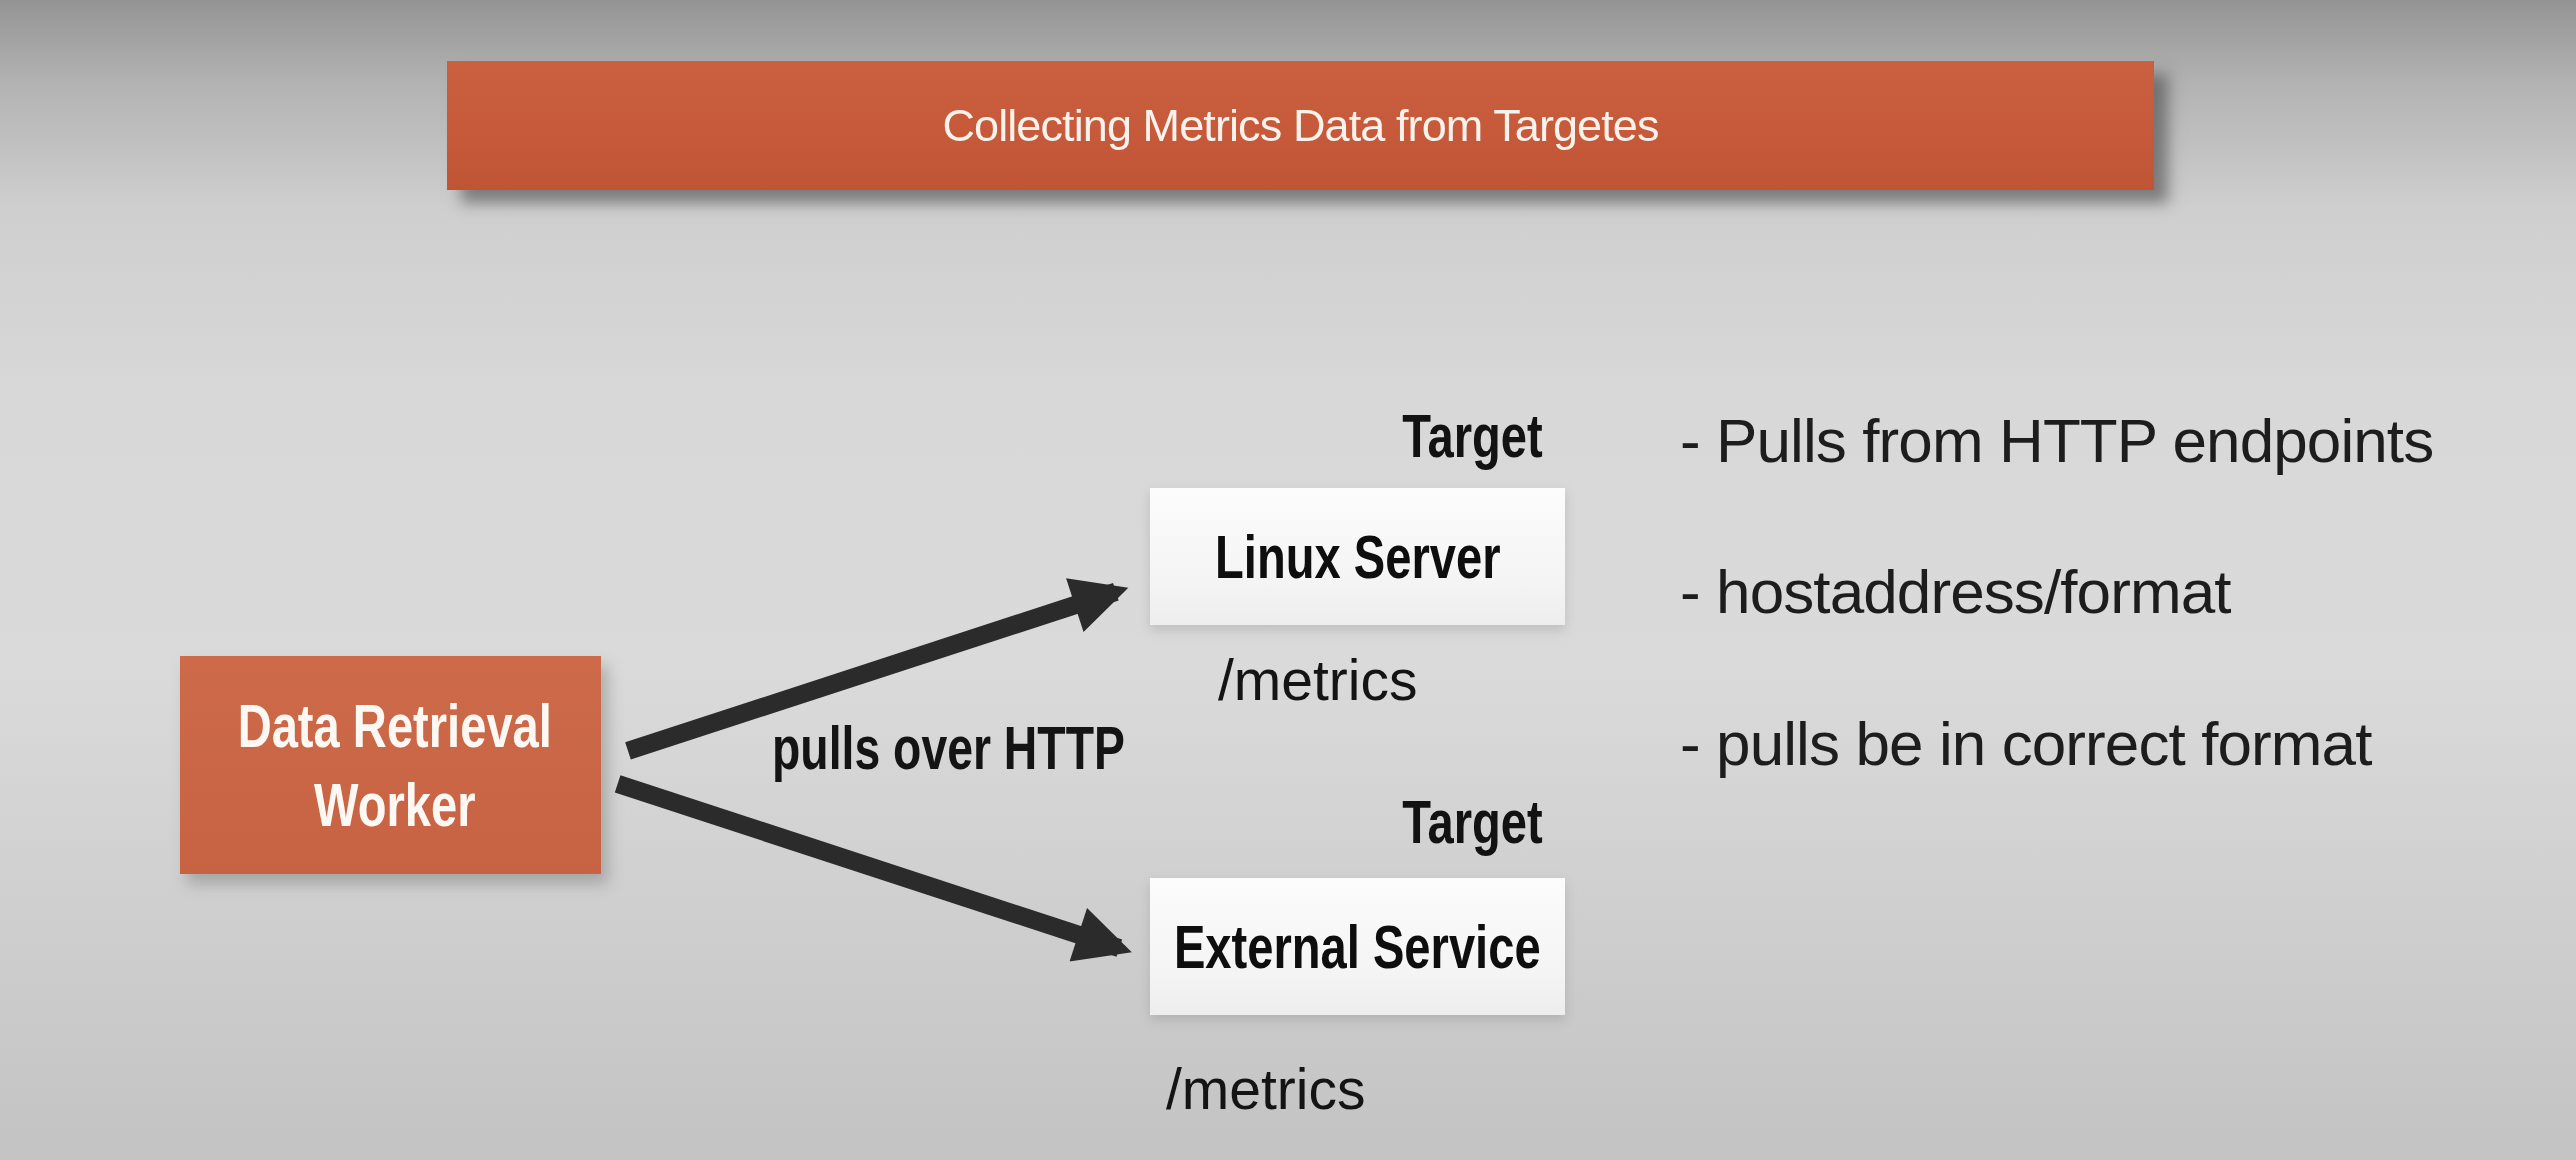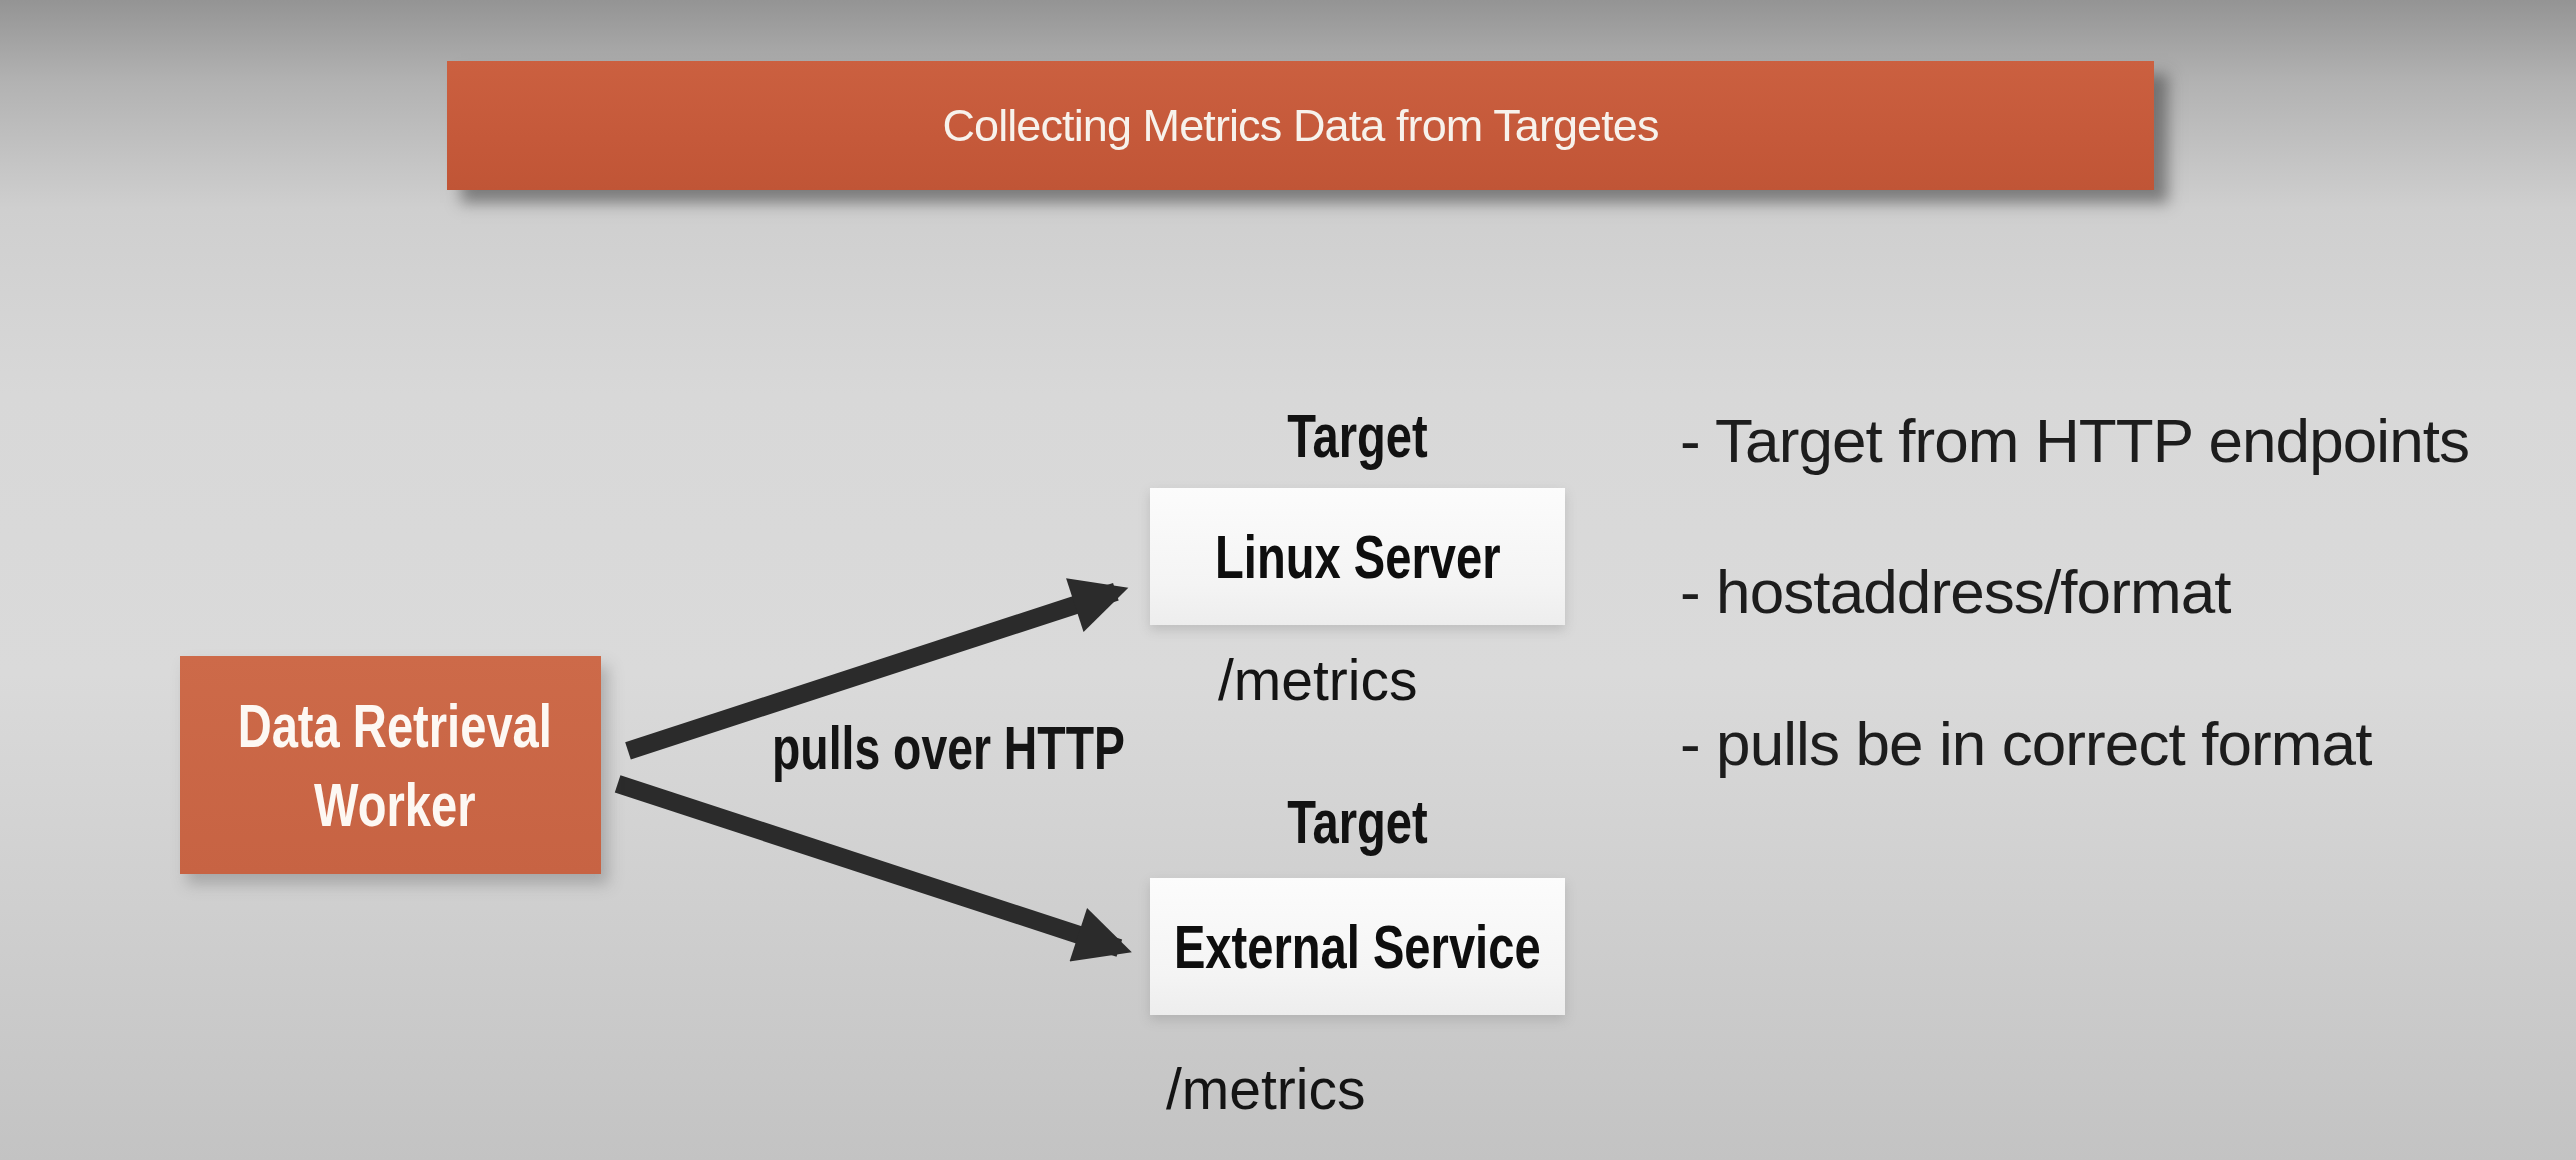--- a/index.html
+++ b/index.html
@@ -33,21 +33,21 @@
   
   .worker-box{
     left:180px;top:656px;width:413px;height:218px;
     background:linear-gradient(180deg,#cd6a49 0%,#c76343 100%);
     box-shadow:7px 10.4px 14px rgba(90,90,90,.35);
     display:flex;align-items:center;justify-content:center;text-align:center;padding-left:8px;
   }
   .worker-label{color:#fdf8f3;font-size:62px;line-height:1.28;}
 
   
-  .t-caption{width:415px;text-align:center;color:#121212;font-size:62px;line-height:1;}
+  .t-caption{width:415px;text-align:right;color:#121212;font-size:62px;line-height:1;}
   .t-box{
     width:415px;height:137px;
     background:linear-gradient(180deg,#fcfcfc 0%,#f4f4f4 70%,#ededed 100%);
     box-shadow:0 5.2px 10.4px rgba(120,120,120,.28);
     display:flex;align-items:center;justify-content:center;
   }
   .t-name{color:#0e0e0e;font-size:62px;line-height:1;}
   .endpoint{color:#141414;font-size:57px;line-height:1;letter-spacing:0;white-space:nowrap;}
 
   
@@ -95,18 +95,18 @@
   <div class="abs endpoint" style="left:1218px;top:652px;">/metrics</div>
 
   <div class="abs t-caption" style="left:1150px;top:791px;">
     <span class="cond center">Target</span>
   </div>
   <div class="abs t-box" style="left:1150px;top:878px;">
     <span class="t-name cond center">External Service</span>
   </div>
   <div class="abs endpoint" style="left:1166px;top:1061px;">/metrics</div>
 
-  <div class="abs note" style="top:410px;">- Target from HTTP endpoints</div>
+  <div class="abs note" style="top:410px;">- Pulls from HTTP endpoints</div>
   <div class="abs note" style="top:561px;">- hostaddress/format</div>
   <div class="abs note" style="top:713px;">- pulls be in correct format</div>
 
 </div>
 
 
 </body></html>

